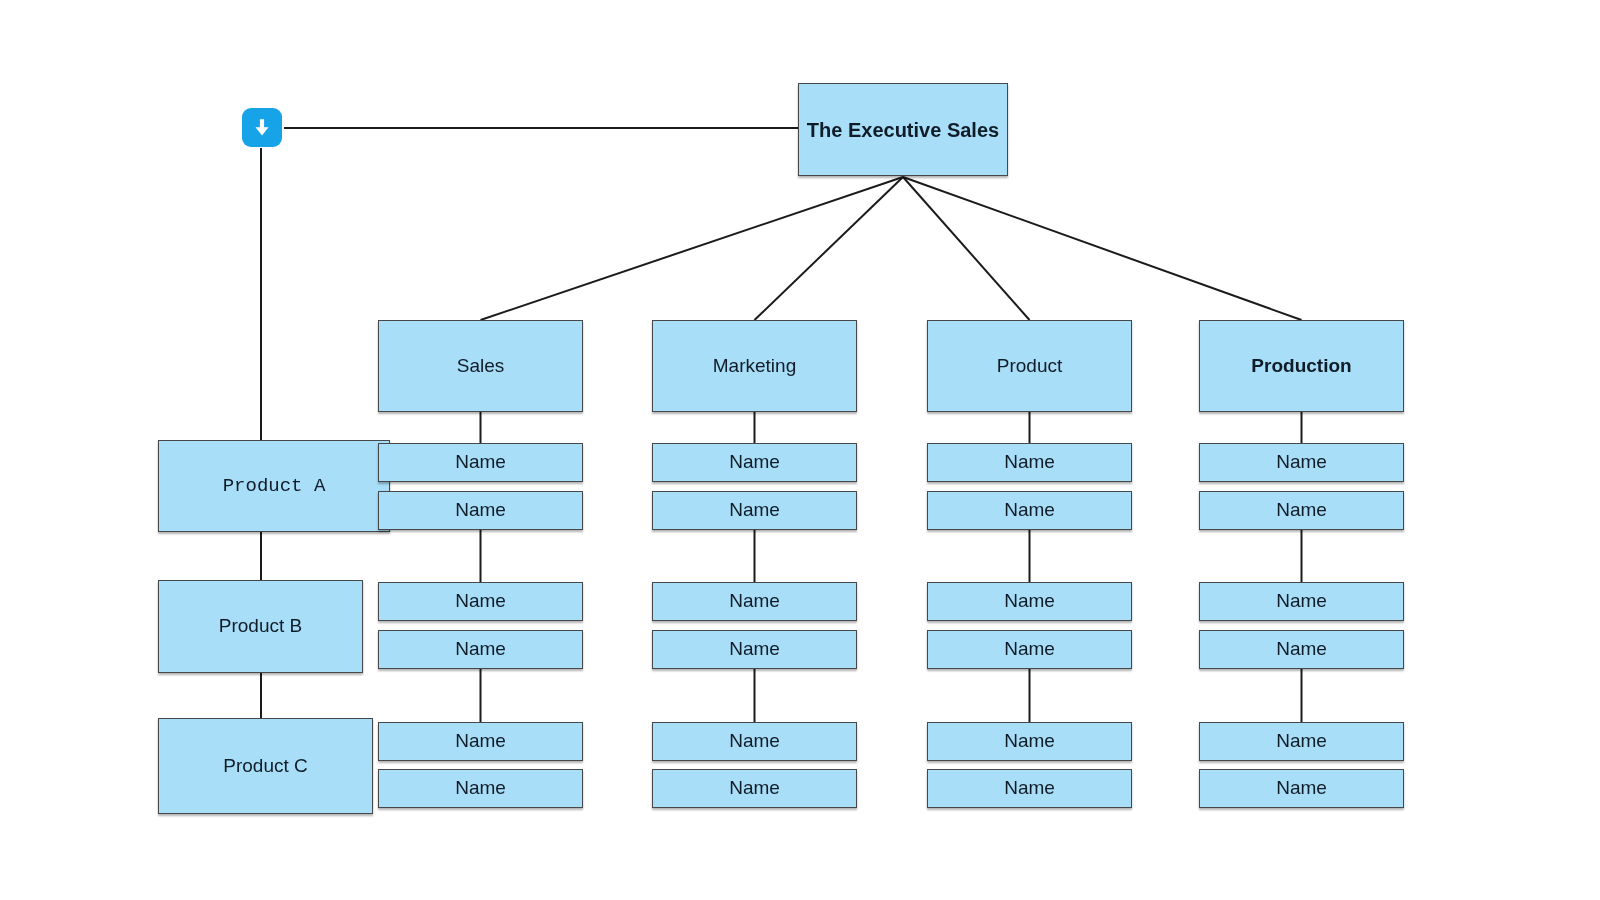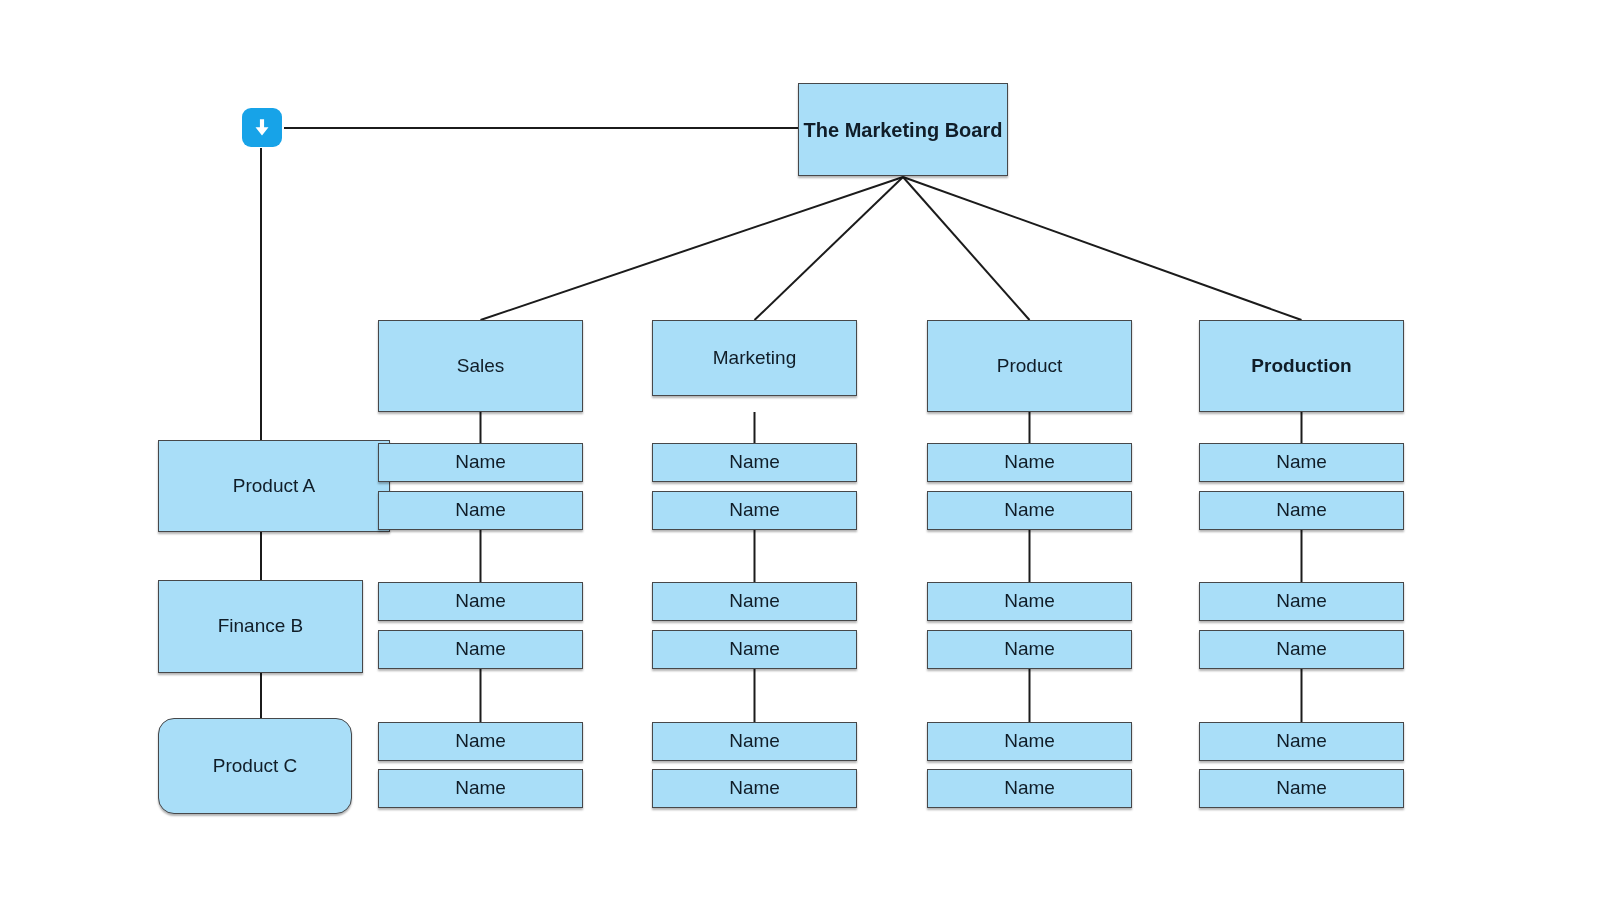--- a/index.html
+++ b/index.html
@@ -94,35 +94,35 @@
       <line x1="1301.5" y1="669" x2="1301.5" y2="722"></line>
     </g>
   </svg>
 
   <div class="shortcut" style="left:242px; top:108px; width:40px; height:39px;">
     <svg viewBox="0 0 40 40">
       <path d="M16.8 6.5 h6.4 v12.2 h6.8 L20 31.5 L10 18.7 h6.8 z" fill="#ffffff"></path>
     </svg>
   </div>
 
-  <div class="node root-node" style="left:798px; top:83px; width:210px; height:93px;">The Marketing Board</div>
+  <div class="node root-node" style="left:798px; top:83px; width:210px; height:93px;">The Executive Sales</div>
 
-  <div class="node" style="left:158px; top:440px; width:232px; height:92px;">Product A</div>
-  <div class="node" style="left:158px; top:580px; width:205px; height:93px;">Finance B</div>
-  <div class="node" style="left:158px; top:718px; width:194px; height:96px;border-radius:16px;">Product C</div>
+  <div class="node" style="left:158px; top:440px; width:232px; height:92px;font-family:Liberation Mono, monospace;">Product A</div>
+  <div class="node" style="left:158px; top:580px; width:205px; height:93px;">Product B</div>
+  <div class="node" style="left:158px; top:718px; width:215px; height:96px;">Product C</div>
 
   <div class="node" style="left:378px; top:320px; width:205px; height:92px;">Sales</div>
   <div class="node" style="left:378px; top:443px; width:205px; height:39px;">Name</div>
   <div class="node" style="left:378px; top:491px; width:205px; height:39px;">Name</div>
   <div class="node" style="left:378px; top:582px; width:205px; height:39px;">Name</div>
   <div class="node" style="left:378px; top:630px; width:205px; height:39px;">Name</div>
   <div class="node" style="left:378px; top:722px; width:205px; height:39px;">Name</div>
   <div class="node" style="left:378px; top:769px; width:205px; height:39px;">Name</div>
 
-  <div class="node" style="left:652px; top:320px; width:205px; height:76px;">Marketing</div>
+  <div class="node" style="left:652px; top:320px; width:205px; height:92px;">Marketing</div>
   <div class="node" style="left:652px; top:443px; width:205px; height:39px;">Name</div>
   <div class="node" style="left:652px; top:491px; width:205px; height:39px;">Name</div>
   <div class="node" style="left:652px; top:582px; width:205px; height:39px;">Name</div>
   <div class="node" style="left:652px; top:630px; width:205px; height:39px;">Name</div>
   <div class="node" style="left:652px; top:722px; width:205px; height:39px;">Name</div>
   <div class="node" style="left:652px; top:769px; width:205px; height:39px;">Name</div>
 
   <div class="node" style="left:927px; top:320px; width:205px; height:92px;">Product</div>
   <div class="node" style="left:927px; top:443px; width:205px; height:39px;">Name</div>
   <div class="node" style="left:927px; top:491px; width:205px; height:39px;">Name</div>

